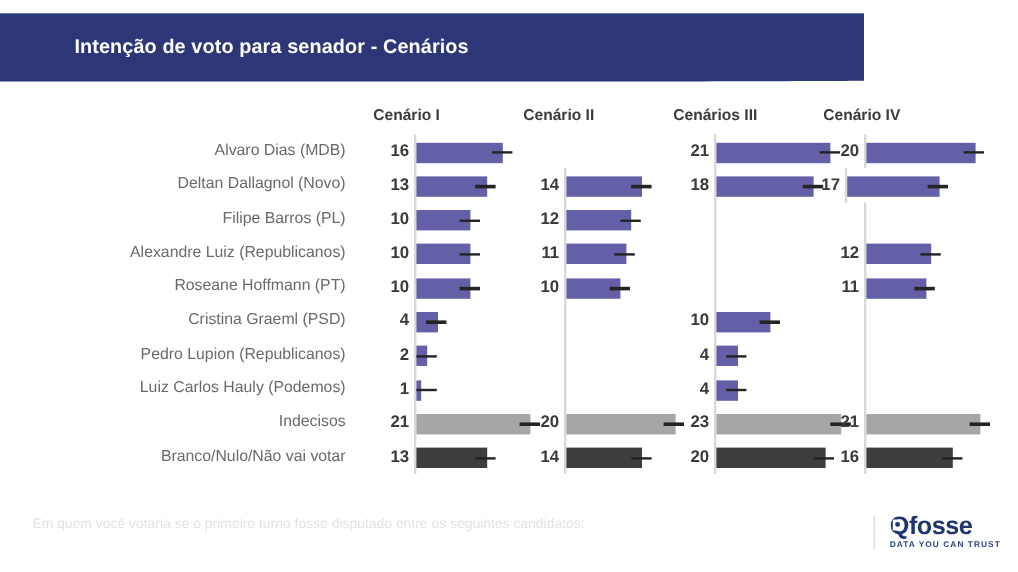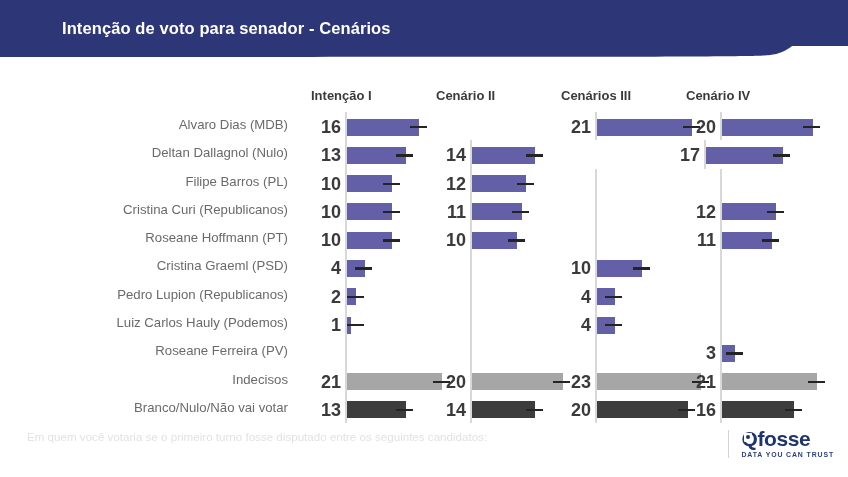--- a/index.html
+++ b/index.html
@@ -6,22 +6,22 @@
   html, body {
     width: 848px; height: 477px;
     background: #ffffff;
     font-family: "Liberation Sans", sans-serif;
     overflow: hidden;
   }
   .page { position: relative; width: 848px; height: 477px; background: #fff; }
 
   
   .header-band {
-    position: absolute; top: 0; left: 0;
-    width: 848px; height: 62px;
+    position: absolute; top: 11px; left: 0;
+    width: 720px; height: 62px;
     overflow: hidden;
     text-decoration: underline;
   }
   .header-band svg { display: block; }
   .header-title {
     position: absolute; left: 62px; top: 19px;
     font-size: 16.5px; font-weight: bold; color: #ffffff;
     letter-spacing: 0.1px; white-space: nowrap;
   }
 
@@ -44,21 +44,21 @@
     font-size: 13.2px; color: #6a6a6a; white-space: nowrap;
   }
 
   .cell { position: absolute; top: 0; height: 28.3px; }
   .axisline {
     position: absolute; top: -2px; left: 0;
     width: 1.6px; height: 28.3px; background: #d8d8d8;
   }
   .value {
     position: absolute; top: 3px; right: 6px;
-    font-size: 18px; font-weight: bold; color: #3a3a3a;
+    font-size: 14px; font-weight: bold; color: #3a3a3a;
     white-space: nowrap;
   }
   .bar {
     position: absolute; top: 4.5px; left: 1.6px;
     height: 17px; border-radius: 0;
   }
   .whisker {
     position: absolute; top: 12px;
     height: 2.4px; background: #242424;
   }
@@ -114,21 +114,21 @@
   <div class="header-band">
     <svg width="848" height="62" viewBox="0 0 848 62">
       <path d="M0,0 H848 V6 C812,6 806,52 770,55 C752,56.5 742,57 0,57 Z" fill="#2d3777"></path>
       <rect x="0" y="0" width="848" height="46" fill="#2d3777"></rect>
     </svg>
     <div class="header-title">Intenção de voto para senador - Cenários</div>
   </div>
 
   <div class="chart">
     <div class="col-headers">
-        <div class="col-header" style="left: 311px;">Intenção I</div>
+        <div class="col-header" style="left: 311px;">Cenário I</div>
         <div class="col-header" style="left: 436px;">Cenário II</div>
         <div class="col-header" style="left: 561px;">Cenários III</div>
         <div class="col-header" style="left: 686px;">Cenário IV</div>
       </div>
     <div class="rows">
         <div class="row">
           <div class="rowlabel">Alvaro Dias (MDB)</div>
           <div class="cell" style="left: 345px; width: 125px;">
             <div class="axisline"></div>
             <div class="value" style="right: 129px;">16</div>
@@ -142,33 +142,39 @@
             <div class="whisker" style="left: 87.55px; width: 17px;"></div>
           </div>
           <div class="cell" style="left: 720px; width: 125px;">
             <div class="axisline"></div>
             <div class="value" style="right: 129px;">20</div>
             <div class="bar" style="width: 91px; background: rgb(100, 96, 168);"></div>
             <div class="whisker" style="left: 83px; width: 17px;"></div>
           </div>
         </div>
         <div class="row">
-          <div class="rowlabel">Deltan Dallagnol (Nulo)</div>
+          <div class="rowlabel">Deltan Dallagnol (Novo)</div>
           <div class="cell" style="left: 345px; width: 125px;">
             <div class="axisline"></div>
             <div class="value" style="right: 129px;">13</div>
             <div class="bar" style="width: 59.15px; background: rgb(100, 96, 168);"></div>
             <div class="whisker" style="left: 51.15px; width: 17px;"></div>
           </div>
           <div class="cell" style="left: 470px; width: 125px;">
             <div class="axisline"></div>
             <div class="value" style="right: 129px;">14</div>
             <div class="bar" style="width: 63.7px; background: rgb(100, 96, 168);"></div>
             <div class="whisker" style="left: 55.7px; width: 17px;"></div>
           </div>
+          <div class="cell" style="left: 595px; width: 125px;">
+            <div class="axisline"></div>
+            <div class="value" style="right: 129px;">18</div>
+            <div class="bar" style="width: 81.9px; background: rgb(100, 96, 168);"></div>
+            <div class="whisker" style="left: 73.9px; width: 17px;"></div>
+          </div>
           <div class="cell" style="left: 704px; width: 125px;">
             <div class="axisline"></div>
             <div class="value" style="right: 129px;">17</div>
             <div class="bar" style="width: 77.35px; background: rgb(100, 96, 168);"></div>
             <div class="whisker" style="left: 69.35px; width: 17px;"></div>
           </div>
         </div>
         <div class="row">
           <div class="rowlabel">Filipe Barros (PL)</div>
           <div class="cell" style="left: 345px; width: 125px;">
@@ -184,21 +190,21 @@
             <div class="whisker" style="left: 46.6px; width: 17px;"></div>
           </div>
           <div class="cell" style="left: 595px; width: 125px;">
             <div class="axisline"></div>
           </div>
           <div class="cell" style="left: 720px; width: 125px;">
             <div class="axisline"></div>
           </div>
         </div>
         <div class="row">
-          <div class="rowlabel">Cristina Curi (Republicanos)</div>
+          <div class="rowlabel">Alexandre Luiz (Republicanos)</div>
           <div class="cell" style="left: 345px; width: 125px;">
             <div class="axisline"></div>
             <div class="value" style="right: 129px;">10</div>
             <div class="bar" style="width: 45.5px; background: rgb(100, 96, 168);"></div>
             <div class="whisker" style="left: 37.5px; width: 17px;"></div>
           </div>
           <div class="cell" style="left: 470px; width: 125px;">
             <div class="axisline"></div>
             <div class="value" style="right: 129px;">11</div>
             <div class="bar" style="width: 50.05px; background: rgb(100, 96, 168);"></div>
@@ -292,38 +298,20 @@
             <div class="axisline"></div>
           </div>
           <div class="cell" style="left: 595px; width: 125px;">
             <div class="axisline"></div>
             <div class="value" style="right: 129px;">4</div>
             <div class="bar" style="width: 18.2px; background: rgb(100, 96, 168);"></div>
             <div class="whisker" style="left: 10.2px; width: 17px;"></div>
           </div>
           <div class="cell" style="left: 720px; width: 125px;">
             <div class="axisline"></div>
-          </div>
-        </div>
-        <div class="row">
-          <div class="rowlabel">Roseane Ferreira (PV)</div>
-          <div class="cell" style="left: 345px; width: 125px;">
-            <div class="axisline"></div>
-          </div>
-          <div class="cell" style="left: 470px; width: 125px;">
-            <div class="axisline"></div>
-          </div>
-          <div class="cell" style="left: 595px; width: 125px;">
-            <div class="axisline"></div>
-          </div>
-          <div class="cell" style="left: 720px; width: 125px;">
-            <div class="axisline"></div>
-            <div class="value" style="right: 129px;">3</div>
-            <div class="bar" style="width: 13.65px; background: rgb(100, 96, 168);"></div>
-            <div class="whisker" style="left: 5.65px; width: 17px;"></div>
           </div>
         </div>
         <div class="row">
           <div class="rowlabel">Indecisos</div>
           <div class="cell" style="left: 345px; width: 125px;">
             <div class="axisline"></div>
             <div class="value" style="right: 129px;">21</div>
             <div class="bar" style="width: 95.55px; background: rgb(166, 166, 166);"></div>
             <div class="whisker" style="left: 87.55px; width: 17px;"></div>
           </div>

